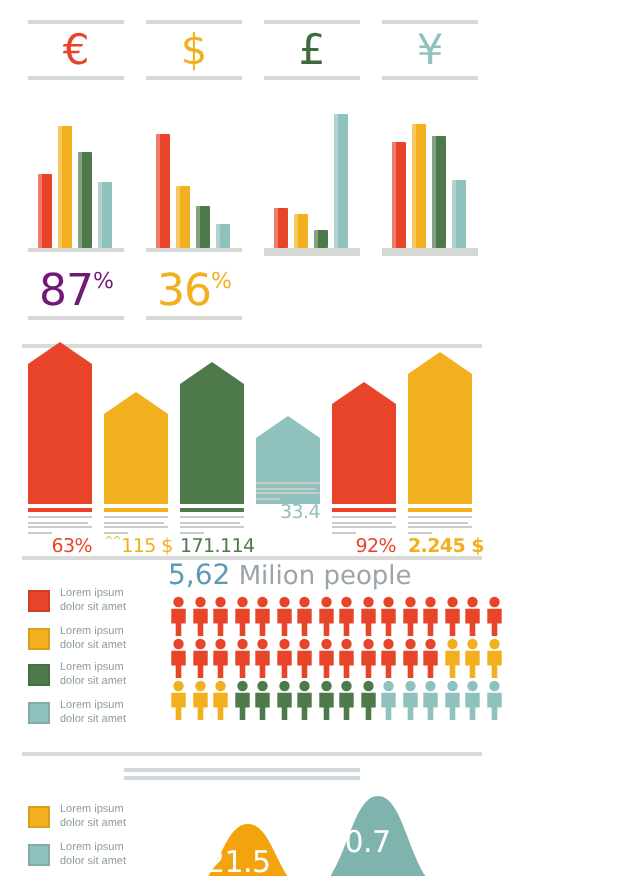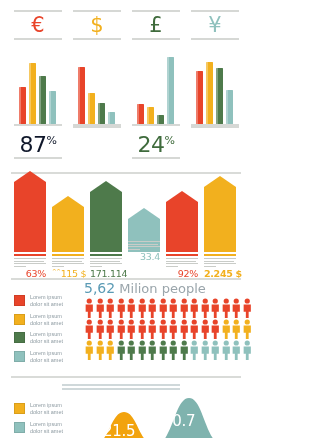--- a/index.html
+++ b/index.html
@@ -260,21 +260,21 @@
               <span class="hl"></span>
             </div>
             <div class="bar" style="background: rgb(78, 122, 75); height: 48.36px;">
               <span class="hl"></span>
             </div>
             <div class="bar" style="background: rgb(143, 193, 189); height: 32.76px;">
               <span class="hl"></span>
             </div>
           </div>
           <div class="rule"></div>
-          <div class="pct" style="color: #0f172a;"><span>87</span><span class="sm">%</span></div>
+          <div class="pct" style="color: #701a75;"><span>87</span><span class="sm">%</span></div>
           <div class="rule"></div>
         </div>
         <div class="cur-col c1">
           <div class="rule"></div>
           <div class="cur-symbol" style="color: rgb(242, 176, 30);">$</div>
           <div class="rule"></div>
           <div class="bars">
             <div class="bar" style="background: rgb(232, 68, 42); height: 56.94px;">
               <span class="hl"></span>
             </div>
@@ -282,20 +282,21 @@
               <span class="hl"></span>
             </div>
             <div class="bar" style="background: rgb(78, 122, 75); height: 21.06px;">
               <span class="hl"></span>
             </div>
             <div class="bar" style="background: rgb(143, 193, 189); height: 11.7px;">
               <span class="hl"></span>
             </div>
           </div>
           <div class="rule"></div>
+          <div class="pct" style="color: rgb(242, 176, 30);"><span>36</span><span class="sm">%</span></div>
           <div class="rule"></div>
         </div>
         <div class="cur-col c2">
           <div class="rule"></div>
           <div class="cur-symbol" style="color: rgb(63, 107, 60);">£</div>
           <div class="rule"></div>
           <div class="bars">
             <div class="bar" style="background: rgb(232, 68, 42); height: 20.28px;">
               <span class="hl"></span>
             </div>
@@ -303,21 +304,20 @@
               <span class="hl"></span>
             </div>
             <div class="bar" style="background: rgb(78, 122, 75); height: 8.58px;">
               <span class="hl"></span>
             </div>
             <div class="bar" style="background: rgb(143, 193, 189); height: 67.08px;">
               <span class="hl"></span>
             </div>
           </div>
           <div class="rule"></div>
-          <div class="pct" style="color: rgb(63, 107, 60);"><span>24</span><span class="sm">%</span></div>
           <div class="rule"></div>
         </div>
         <div class="cur-col c3">
           <div class="rule"></div>
           <div class="cur-symbol" style="color: rgb(143, 193, 189);">¥</div>
           <div class="rule"></div>
           <div class="bars">
             <div class="bar" style="background: rgb(232, 68, 42); height: 53.04px;">
               <span class="hl"></span>
             </div>

